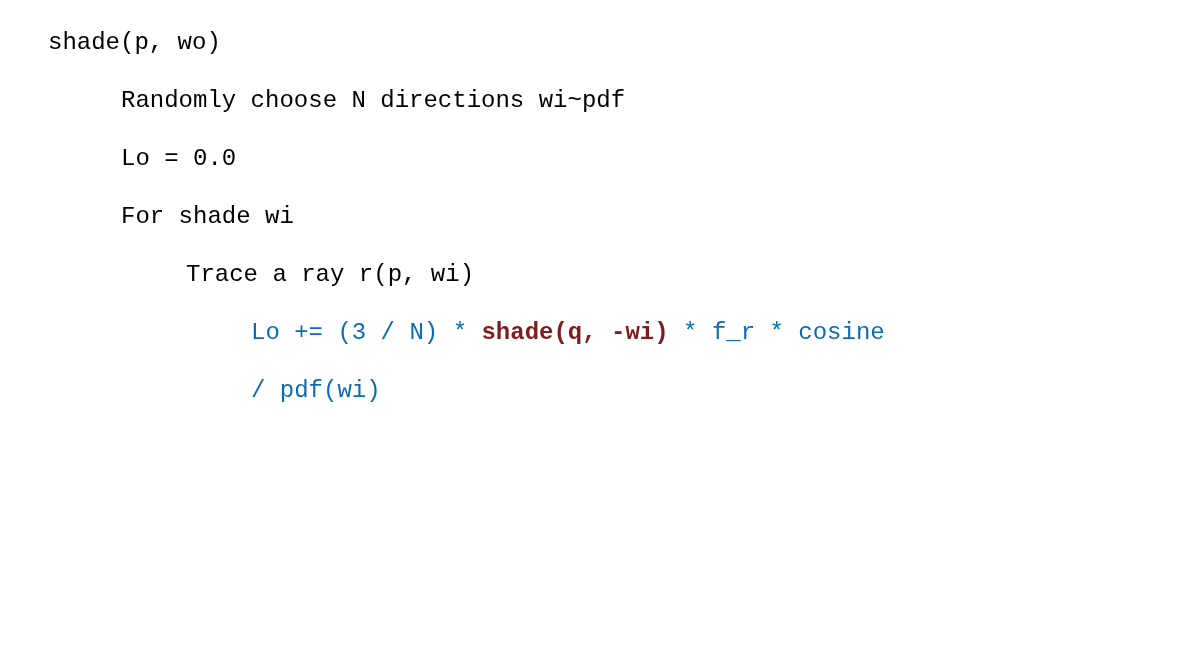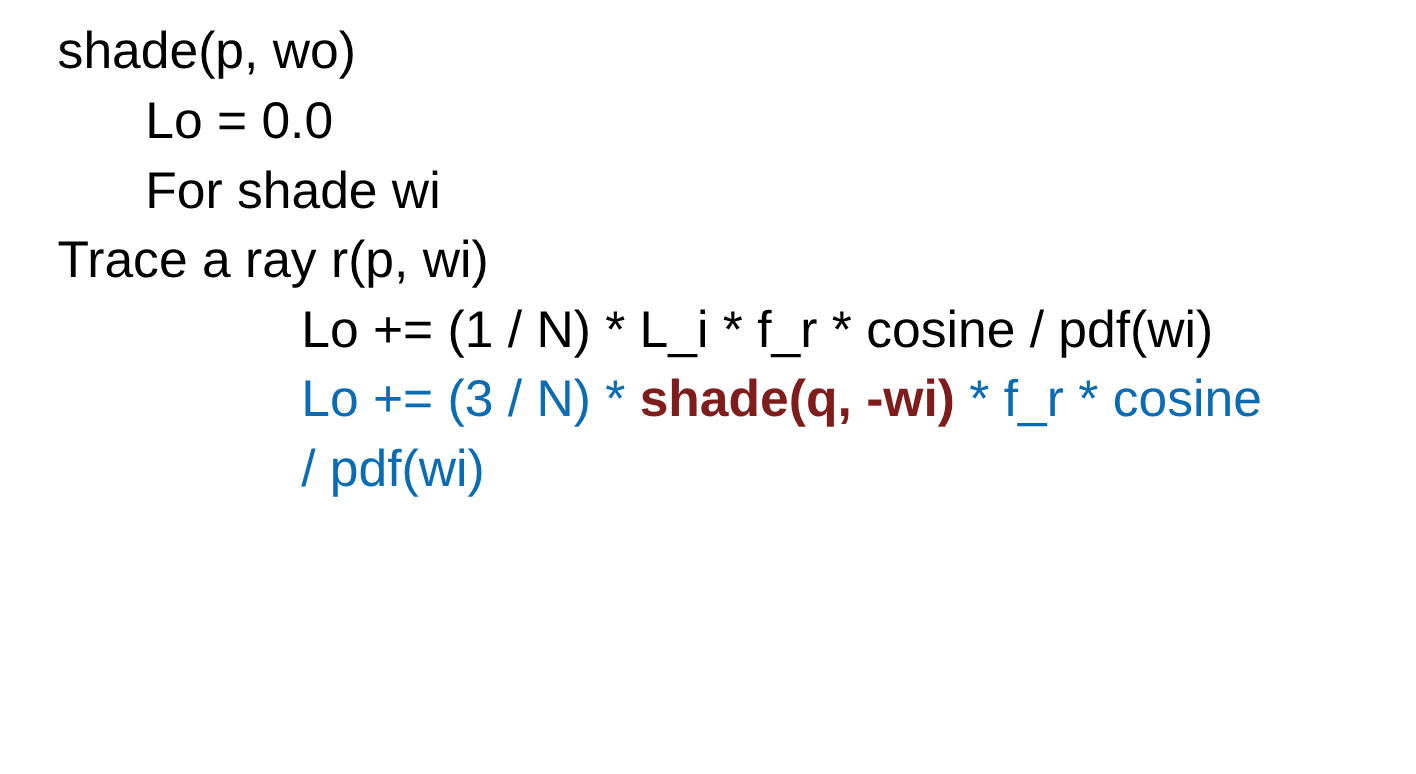--- a/index.html
+++ b/index.html
@@ -21,32 +21,32 @@
     background: #ffffff;
     box-sizing: border-box;
     padding: 14px 0 0 0;
   }
   .code-block {
     display: block;
     padding-left: 48px;
     padding-right: 10px;
   }
   .code-line {
-    font-family: Liberation Sans, sans-serif;
-    font-size: 43px;
+    font-family: Liberation Mono, monospace;
+    font-size: 24px;
     line-height: 58px;
     letter-spacing: 0px;
     color: #000000;
     white-space: pre;
     display: block;
   }
   
   .ind-0 { margin-left: 0px; }
   .ind-1 { margin-left: 73px; }
-  .ind-2 { }
+  .ind-2 { margin-left: 138px; }
   .ind-3 { margin-left: 203px; }
 
   .blue { color: #0b6cb4; }
   .red  { color: #7f1d1d; font-weight: bold; }
 
   
   .wrapped {
     white-space: pre-wrap;
     max-width: 900px;
   }
@@ -57,28 +57,28 @@
 </style>
 </head>
 <body>
 
 <div id="slide">
 
   <div class="code-block">
 
     <div class="code-line ind-0">shade(p, wo)</div>
 
+    <div class="code-line ind-1">Randomly choose N directions wi~pdf</div>
 
     <div class="code-line ind-1">Lo = 0.0</div>
 
     <div class="code-line ind-1">For shade wi</div>
 
     <div class="code-line ind-2">Trace a ray r(p, wi)</div>
 
 
-    <div class="code-line ind-3">Lo += (1 / N) * L_i * f_r * cosine / pdf(wi)</div>
 
 
     <div class="code-line ind-3 blue wrapped"><span>Lo += (3 / N) * </span><span class="red">shade(q, -wi)</span><span> * f_r * cosine</span><span class="wrap-cont">/ pdf(wi)</span></div>
 
   </div>
 
 </div>
 
 </body></html>

